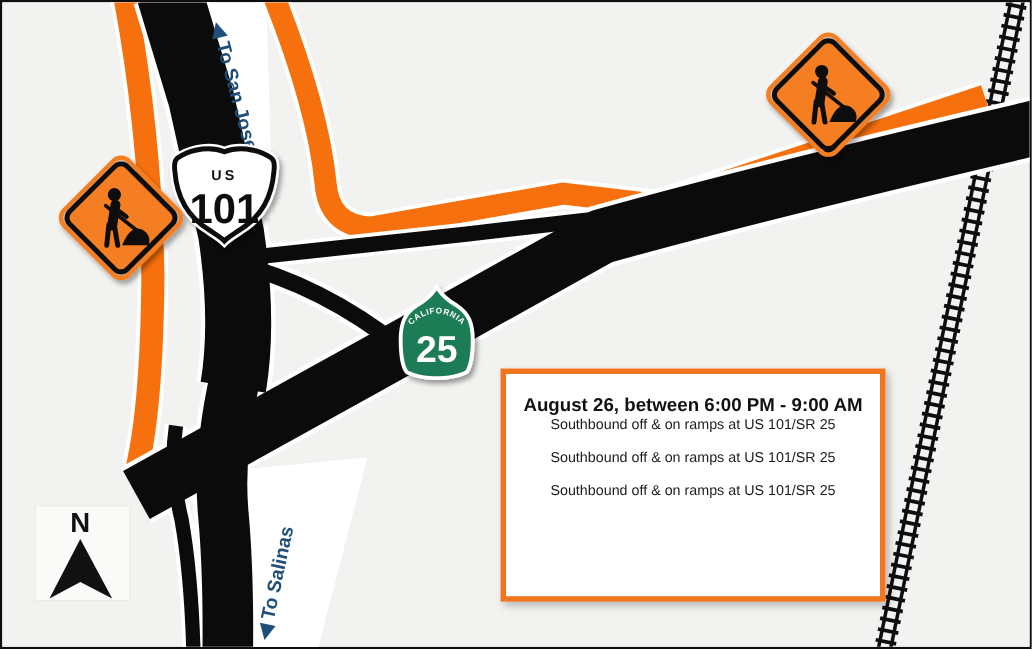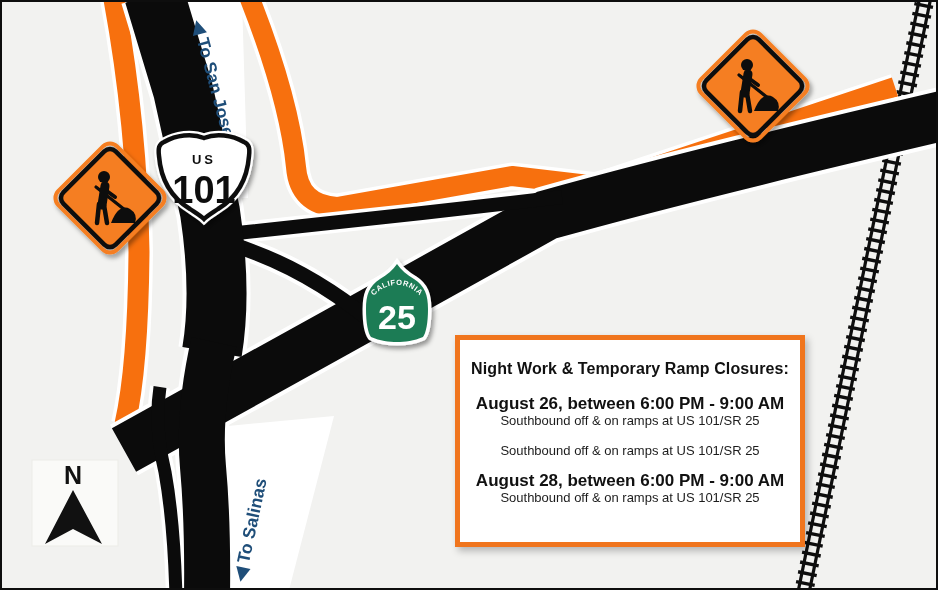--- a/index.html
+++ b/index.html
@@ -121,30 +121,28 @@
         <textPath href="#calArc" startOffset="50%">CALIFORNIA</textPath>
       </text>
       <text x="0" y="26" font-size="34" font-weight="bold" fill="#ffffff" text-anchor="middle">25</text>
     </g>
 
     <use href="#worksign" transform="translate(108,196)" filter="url(#ds)"></use>
     <use href="#worksign" transform="translate(751,84)" filter="url(#ds)"></use>
   </svg>
 
   <div class="infobox">
-    <div class="infobox-title">Night Work &amp; Temporary Ramp Closures:</div>
 
     <div class="closure">
       <div class="closure-date">August 26, between 6:00 PM - 9:00 AM</div>
       <div class="closure-detail">Southbound off &amp; on ramps at US 101/SR 25</div>
     </div>
 
     <div class="closure">
       <div class="closure-detail">Southbound off &amp; on ramps at US 101/SR 25</div>
     </div>
 
     <div class="closure">
-      <div class="closure-date">August 28, between 6:00 PM - 9:00 AM</div>
       <div class="closure-detail">Southbound off &amp; on ramps at US 101/SR 25</div>
     </div>
   </div>
 
 </div>
 
 </body></html>

